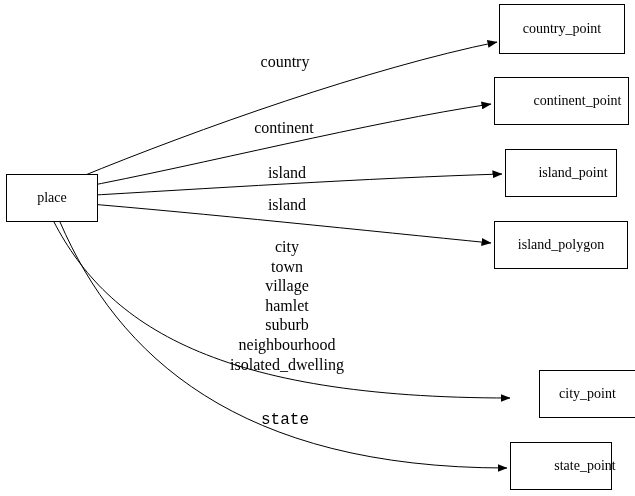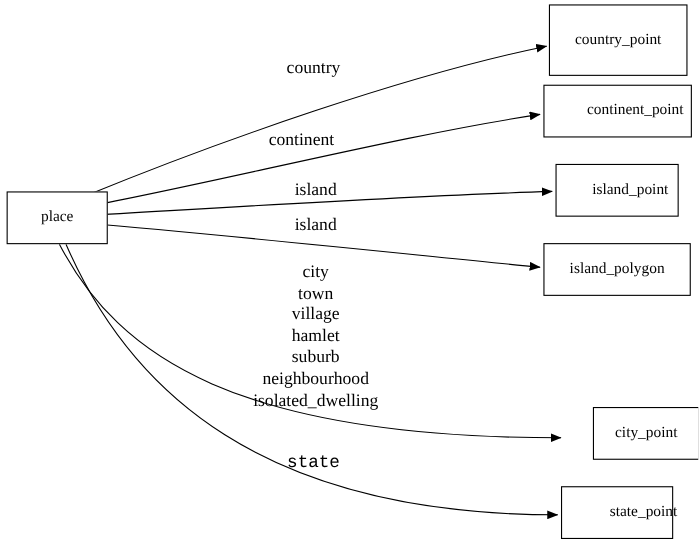--- a/index.html
+++ b/index.html
@@ -46,29 +46,29 @@
     position: absolute;
     transform: translate(-50%, -50%);
     font-size: 16px;
     line-height: 19.6px;
     text-align: center;
     white-space: pre-line;
     z-index: 2;
   }
   
   #node-place           { left: 6px;   top: 174px; width: 92px;  height: 48px; }
-  #node-country-point   { left: 499px; top: 4px;   width: 126px; height: 65px; }
+  #node-country-point   { left: 499px; top: 4px;   width: 126px; height: 50px; }
   #node-continent-point { left: 494px; top: 77px;  width: 135px; height: 48px; padding-left: 32px; }
   #node-island-point    { left: 505px; top: 149px; width: 112px; height: 48px; padding-left: 24px; }
   #node-island-polygon  { left: 494px; top: 221px; width: 134px; height: 48px; }
   #node-city-point      { left: 539px; top: 370px; width: 97px;  height: 48px; }
   #node-state-point     { left: 510px; top: 442px; width: 102px; height: 48px; padding-left: 48px; }
   
   #label-country   { left: 285px; top: 62px;  }
-  #label-continent { left: 274px; top: 128px; }
+  #label-continent { left: 284px; top: 128px; }
   #label-island-1  { left: 287px; top: 173px; }
   #label-island-2  { left: 287px; top: 205px; }
   #label-city      { left: 287px; top: 306px; }
   #label-state     { left: 285px; top: 421px; font-family: Liberation Mono, monospace; }
 </style>
 </head>
 <body>
 
 <div id="canvas">
 

